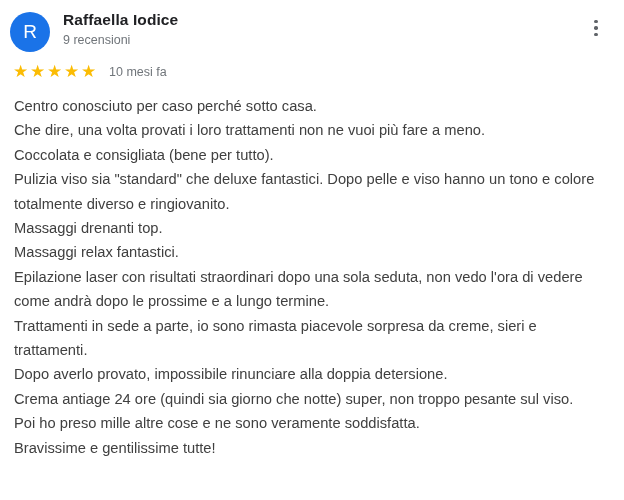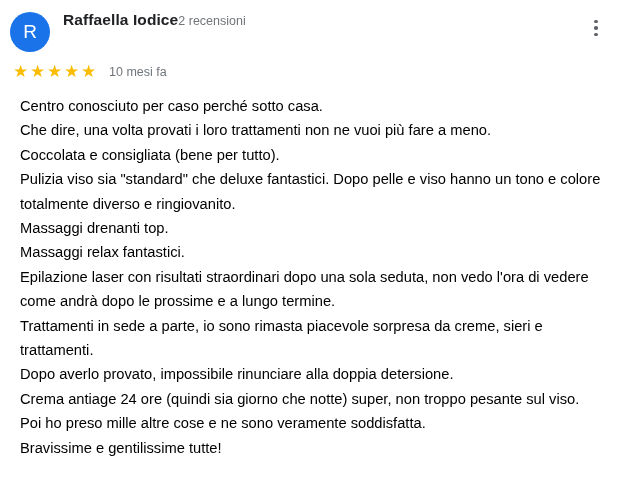--- a/index.html
+++ b/index.html
@@ -37,21 +37,21 @@
     display: flex;
     align-items: center;
     justify-content: center;
     flex: 0 0 auto;
     margin-top: 2px;
     user-select: none;
   }
   .reviewer-info {
     margin-left: 13px;
     display: flex;
-    flex-direction: row;
+    flex-direction: column;
     justify-content: center;
   }
   .reviewer-name {
     font-size: 15.5px;
     font-weight: bold;
     color: #202124;
     line-height: 19px;
     letter-spacing: .1px;
   }
   .reviewer-count {
@@ -101,40 +101,40 @@
     text-align: center;
   }
   .review-date {
     margin-left: 12px;
     font-size: 12.5px;
     color: #70757a;
     text-align: center;
   }
   .review-body {
     margin-top: 14px;
-    margin-left: 10px;
+    margin-left: 4px;
     font-size: 14.7px;
     line-height: 24.4px;
-    color: #000000;
+    color: #404040;
     white-space: pre-wrap;
     word-wrap: break-word;
     max-width: 600px;
   }
 </style>
 </head>
 <body>
 
 <div class="review-card">
 
   <div class="review-header">
     <div class="avatar">R</div>
 
     <div class="reviewer-info">
       <div class="reviewer-name">Raffaella Iodice</div>
-      <div class="reviewer-count">2 recensioni</div>
+      <div class="reviewer-count">9 recensioni</div>
     </div>
 
     <div class="more-button">
       <i></i>
       <i></i>
       <i></i>
     </div>
   </div>
 
   <div class="rating-row">

